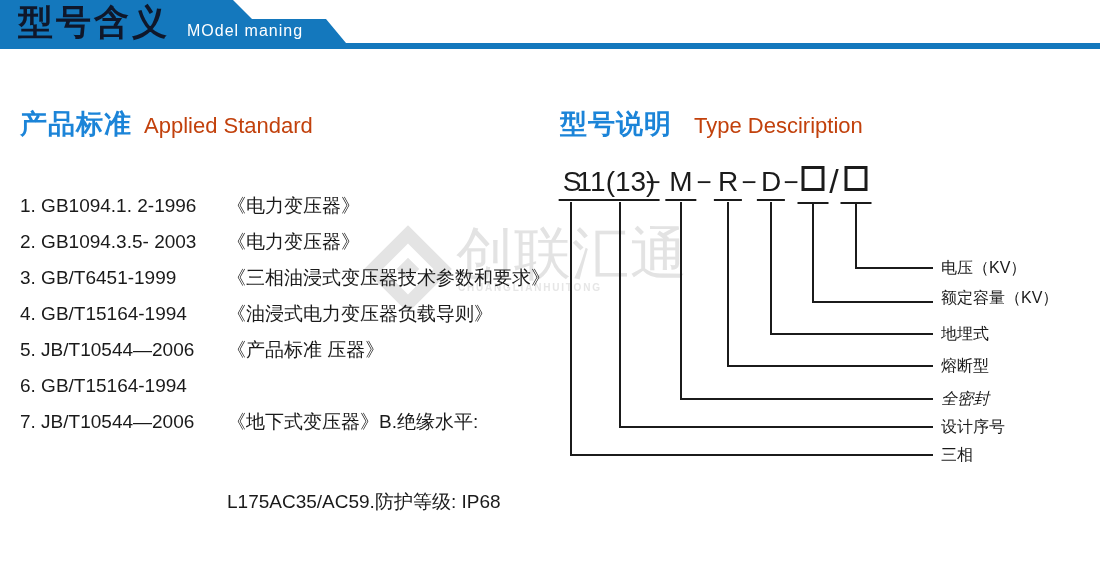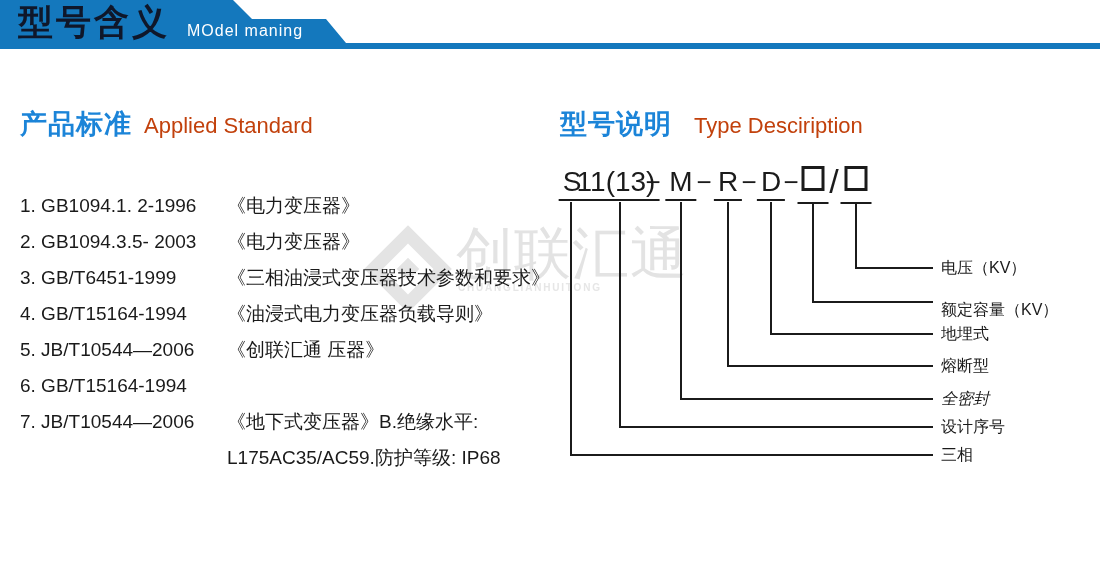--- a/index.html
+++ b/index.html
@@ -42,21 +42,21 @@
   
   .sec-title{position:absolute;display:flex;align-items:baseline;white-space:nowrap;}
   .sec-zh{font-size:27px;font-weight:bold;color:#1b84d8;letter-spacing:1px;}
   .sec-en{font-size:22px;color:#c2410c;margin-left:12px;}
 
   
   .std-list{position:absolute;left:20px;top:188px;font-size:19px;color:#1a1a1a;}
   .std-row{display:flex;height:36px;line-height:36px;white-space:nowrap;}
   .std-code{width:207px;flex:0 0 207px;}
   .std-name{}
-  .std-cont{margin-left:207px;height:36px;line-height:36px;white-space:nowrap;}
+  .std-cont{margin-left:207px;height:36px;line-height:36px;white-space:nowrap;margin-top:44px;}
 
   
   .fpart{
     position:absolute;top:166px;transform:translateX(-50%);
     border-bottom:2px solid #1b1b1b;padding:0 4px 2px;
     font-size:28px;line-height:31px;color:#1b1b1b;white-space:nowrap;
   }
   .fpart.box-part{padding:0 4px 5px;}
   .box-glyph{display:inline-block;width:17px;height:19px;border:3px solid #1b1b1b;}
   .fsep{
@@ -109,21 +109,21 @@
   <div class="std-row">
     <span class="std-code">3. GB/T6451-1999</span>
     <span class="std-name">《三相油浸式变压器技术参数和要求》</span>
   </div>
   <div class="std-row">
     <span class="std-code">4. GB/T15164-1994</span>
     <span class="std-name">《油浸式电力变压器负载导则》</span>
   </div>
   <div class="std-row">
     <span class="std-code">5. JB/T10544—2006</span>
-    <span class="std-name">《创联汇通 压器》</span>
+    <span class="std-name">《产品标准 压器》</span>
   </div>
   <div class="std-row">
     <span class="std-code">6. GB/T15164-1994</span>
   </div>
   <div class="std-row">
     <span class="std-code">7. JB/T10544—2006</span>
     <span class="std-name">《地下式变压器》B.绝缘水平:</span>
   </div>
   <div class="std-cont">L175AC35/AC59.防护等级: IP68</div>
 </div>
@@ -155,19 +155,19 @@
     <polyline points="681,202 681,399 933,399"></polyline>
     <polyline points="728,202 728,366 933,366"></polyline>
     <polyline points="771,202 771,334 933,334"></polyline>
     <polyline points="813,202 813,302 933,302"></polyline>
     <polyline points="856,202 856,268 933,268"></polyline>
   </g>
 </svg>
 
 <div>
   <div class="dlabel" style="top:258px;">电压（KV）</div>
-  <div class="dlabel" style="top:300px;text-align:right;">额定容量（KV）</div>
+  <div class="dlabel" style="top:288px;text-align:right;">额定容量（KV）</div>
   <div class="dlabel" style="top:324px;">地埋式</div>
   <div class="dlabel" style="top:356px;">熔断型</div>
   <div class="dlabel" style="top:389px;font-style:italic;">全密封</div>
   <div class="dlabel" style="top:417px;">设计序号</div>
   <div class="dlabel" style="top:445px;">三相</div>
 </div>
 
 </body></html>

